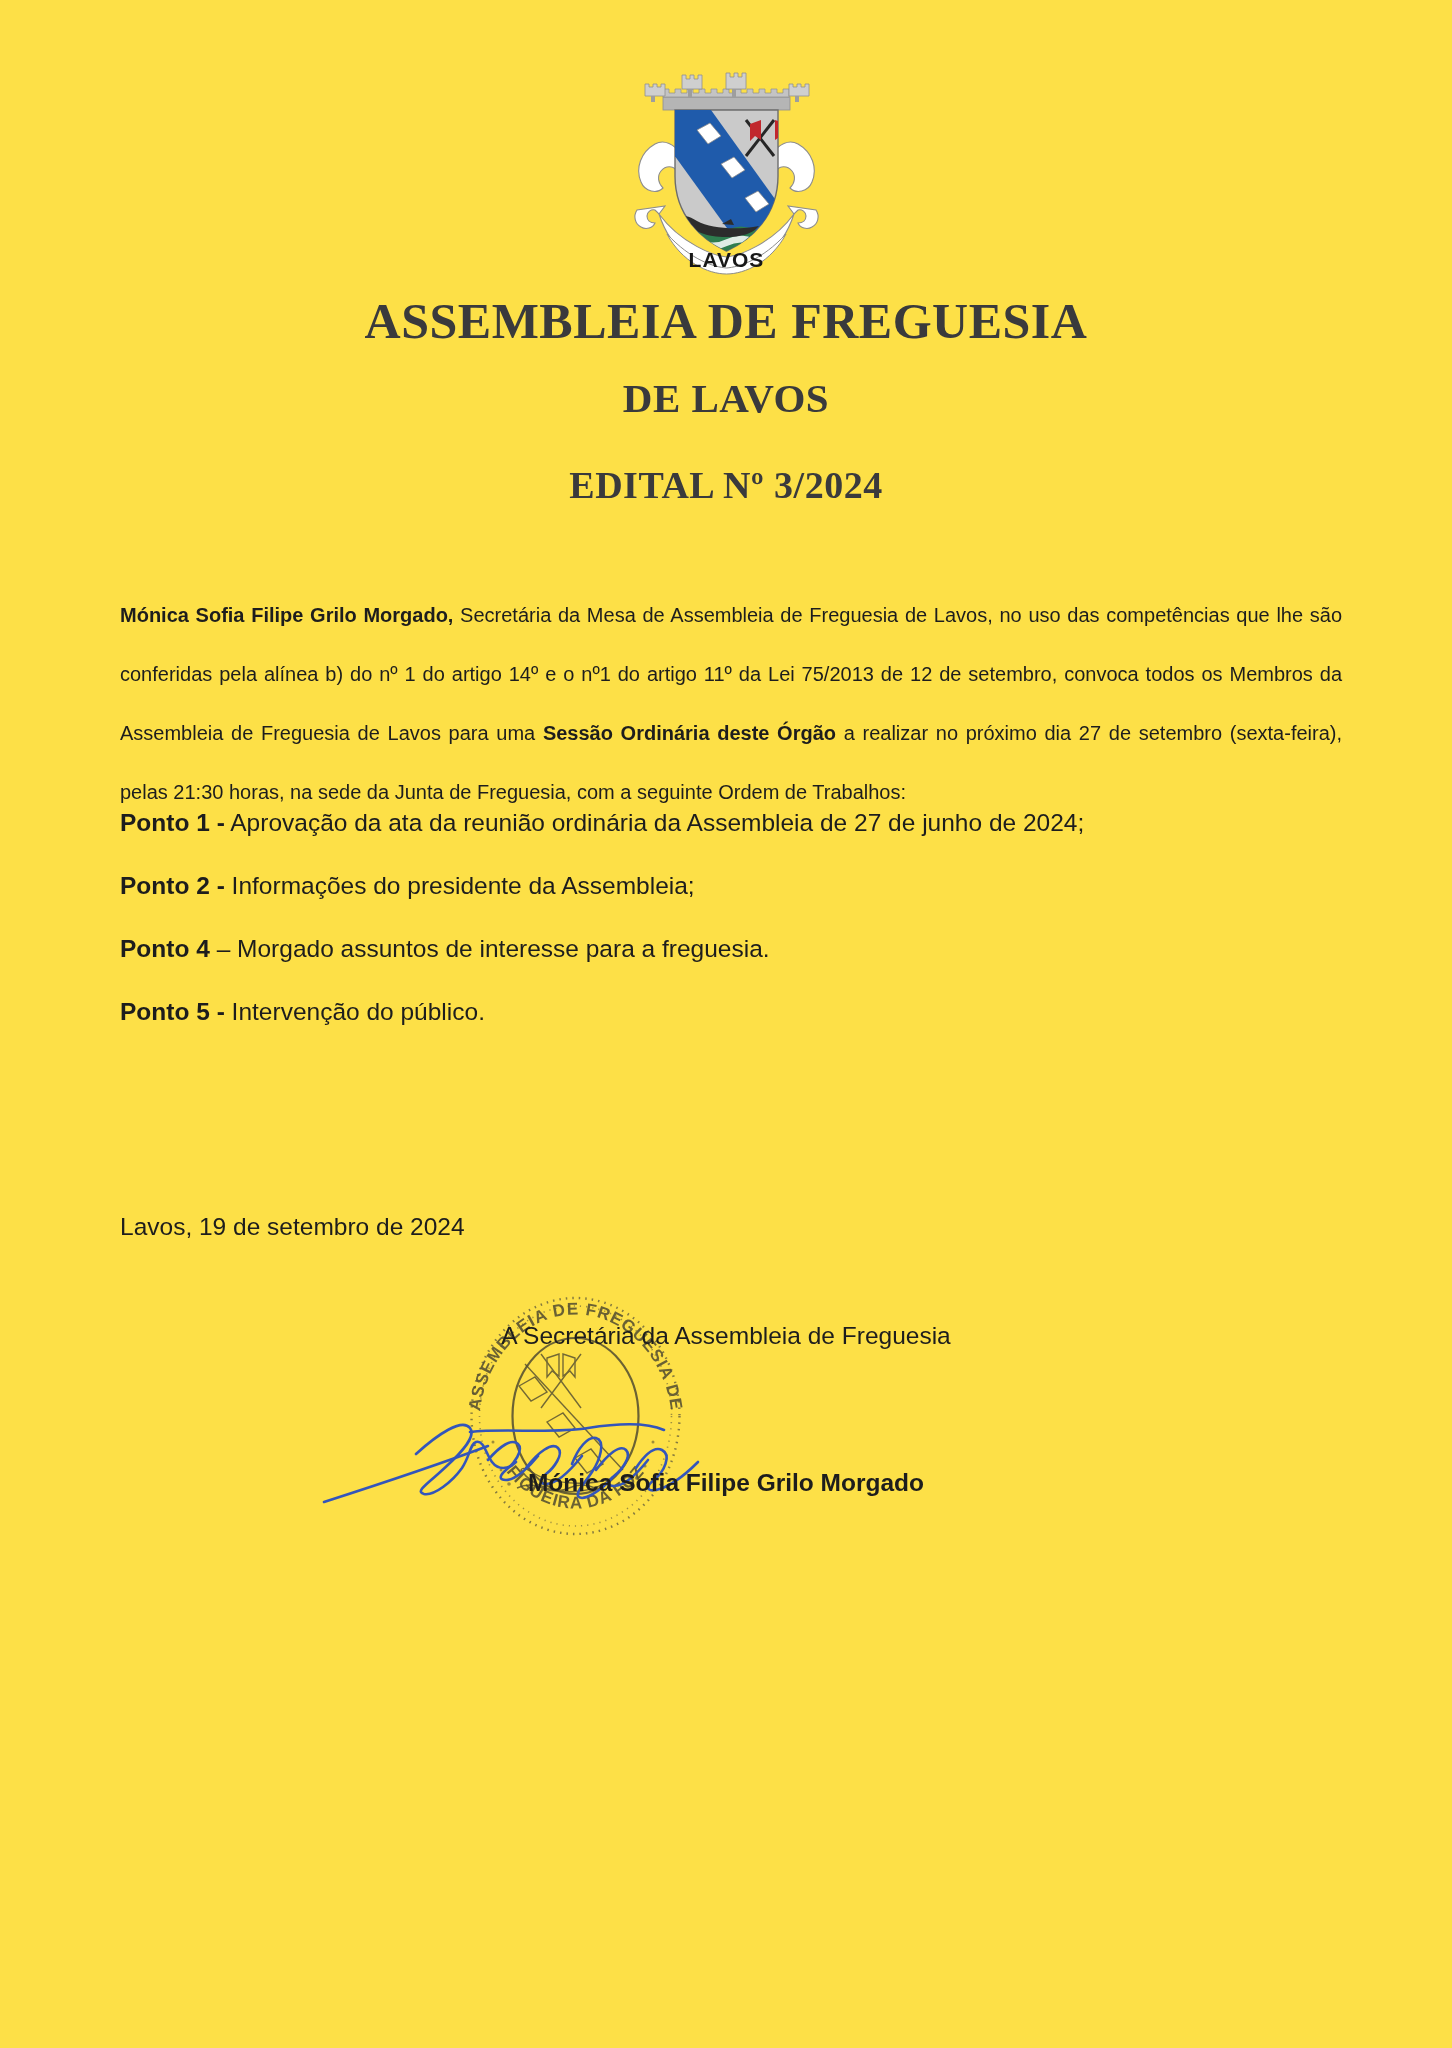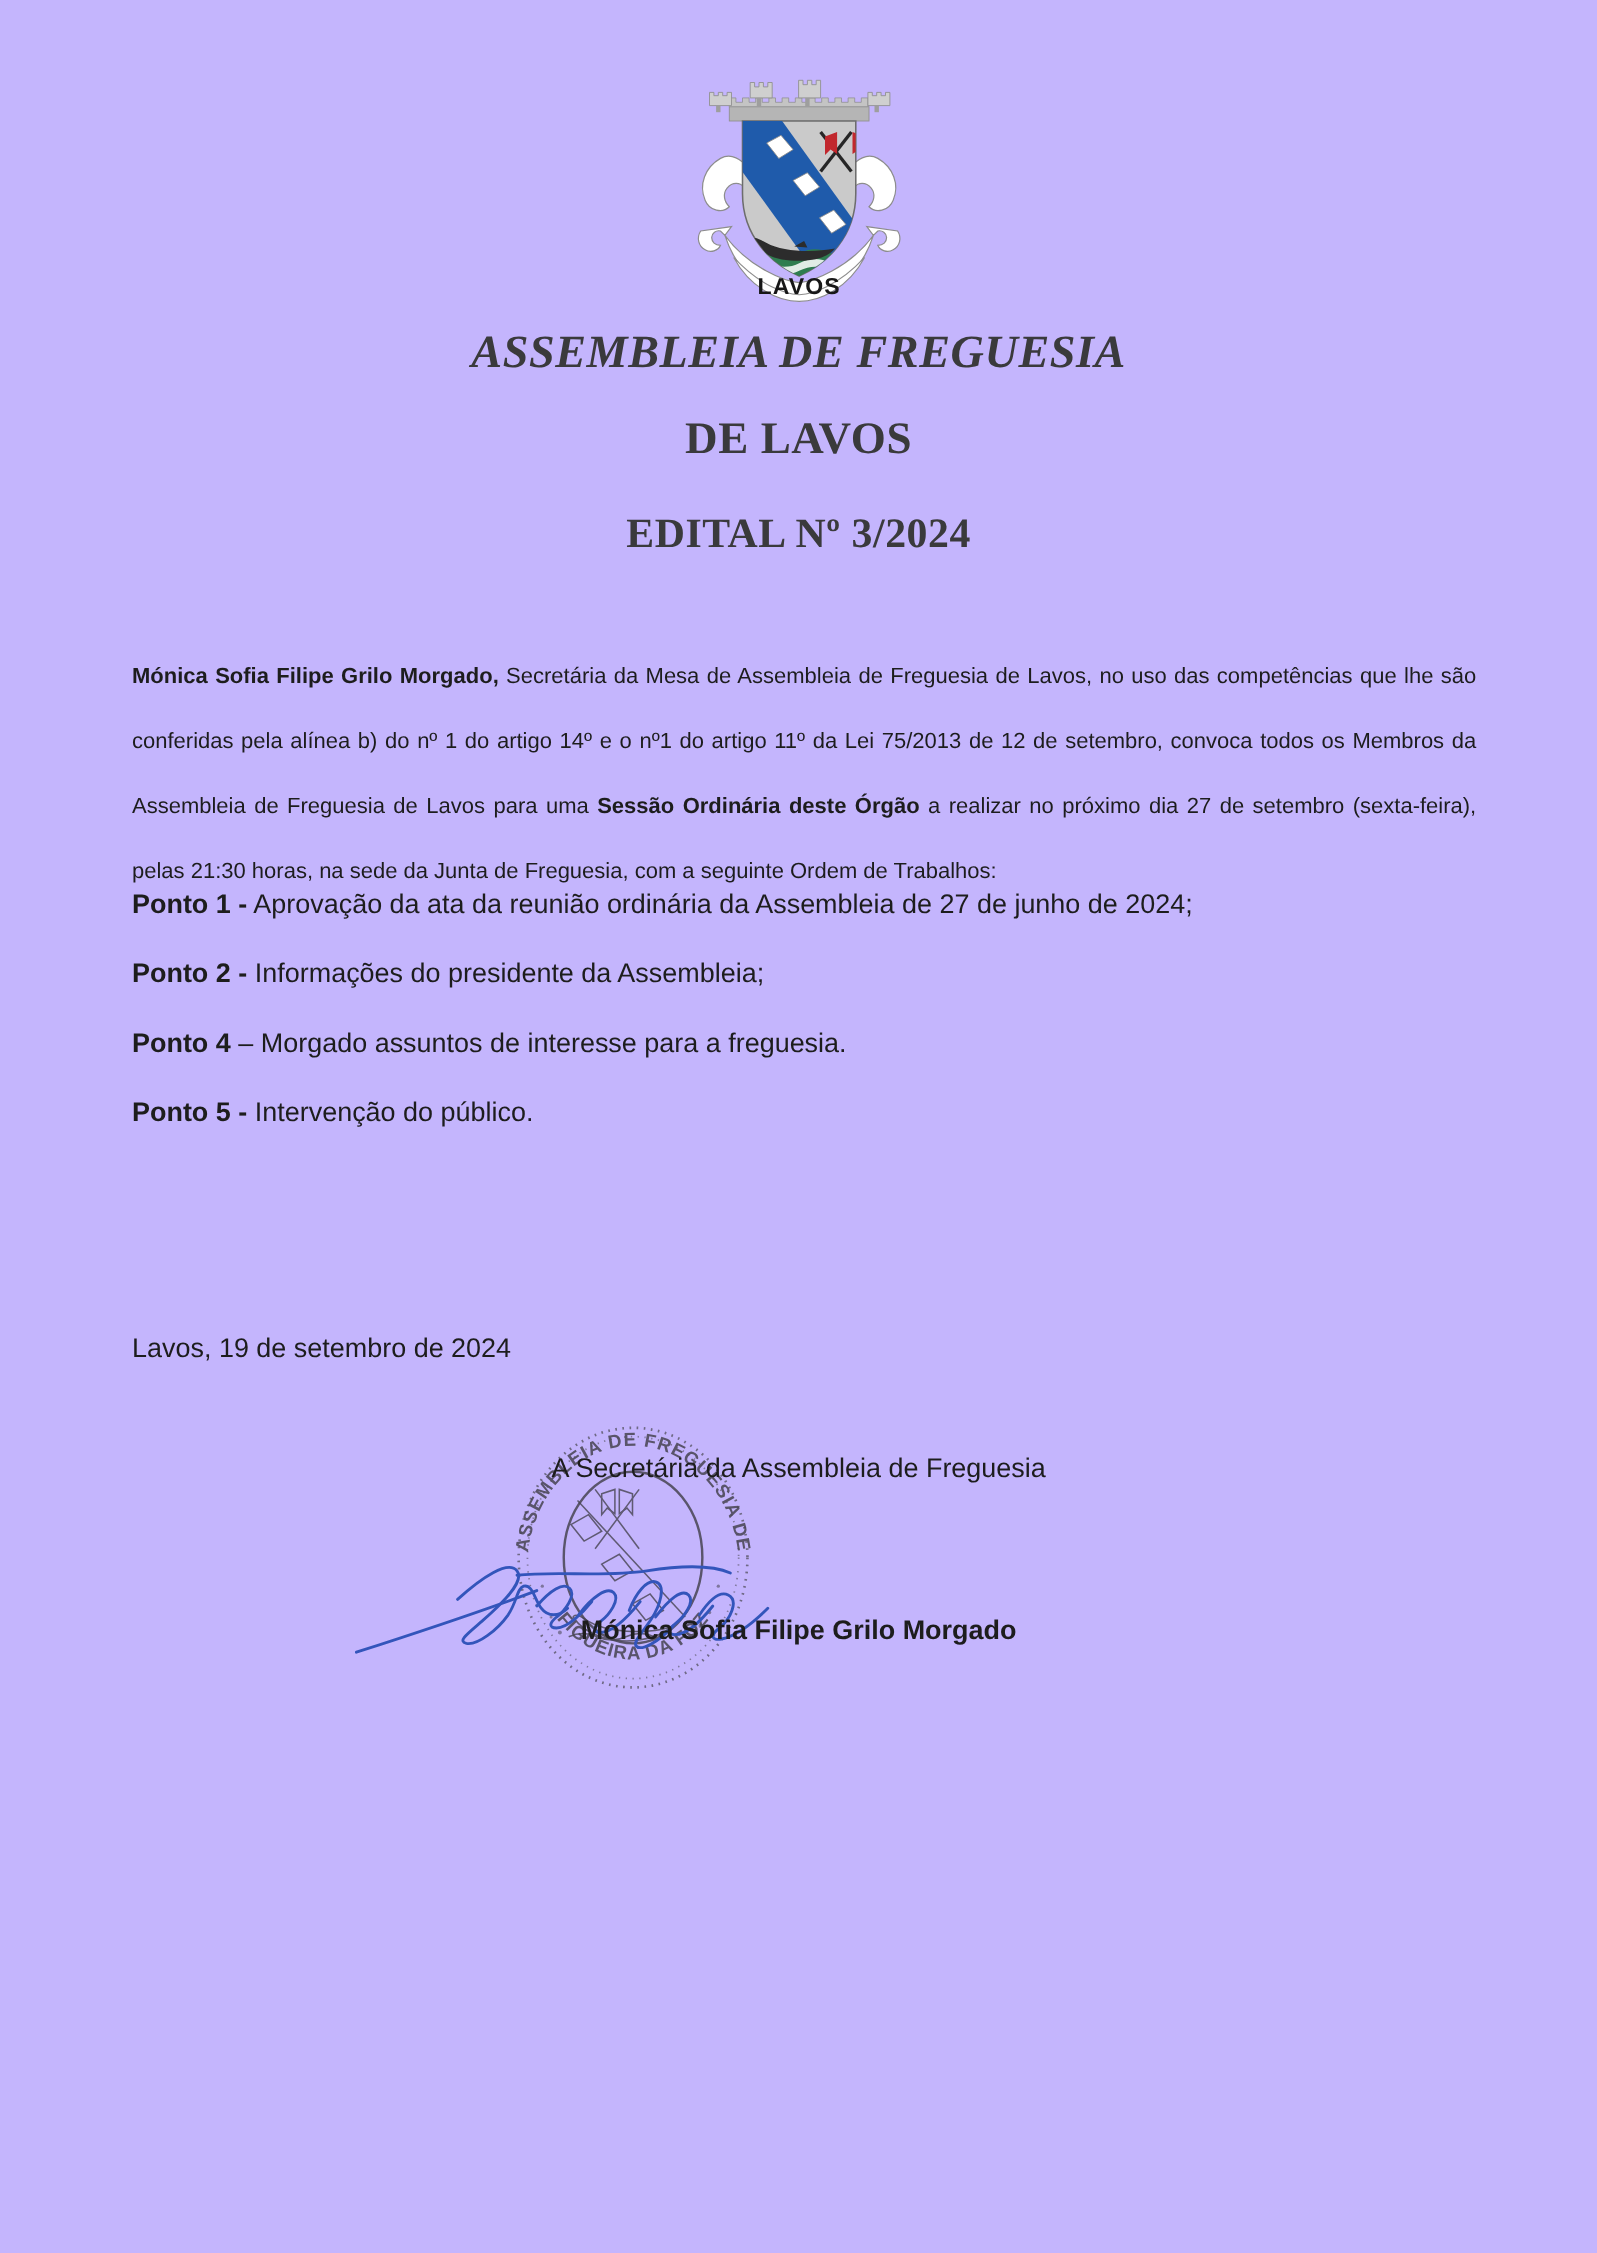--- a/index.html
+++ b/index.html
@@ -12,21 +12,21 @@
     height: 2048px;
     position: relative;
     font-family: "Liberation Sans", sans-serif;
     color: #1b1b1b;
     overflow: hidden;
   }
 
   .page {
     position: absolute;
     inset: 0;
-    background: #c4b5fd;
+    background: #fde047;
   }
 
   
   .crest-wrap {
     position: absolute;
     left: 0; right: 0;
     top: 48px;
     display: flex;
     justify-content: center;
   }
@@ -38,21 +38,21 @@
     left: 0; right: 0;
     top: 295px;
     text-align: center;
   }
   .title-line {
     font-family: "Liberation Serif", serif;
     font-weight: bold;
     color: #3a3a3c;
     letter-spacing: 0.5px;
   }
-  .title-1 { font-size: 42px; line-height: 52px; font-style: italic; }
+  .title-1 { font-size: 50px; line-height: 52px; }
   .title-2 { font-size: 41px; line-height: 52px; margin-top: 25px; }
   .title-3 { font-size: 38px; line-height: 48px; margin-top: 37px; }
 
   
   .body-block {
     position: absolute;
     left: 120px;
     width: 1222px;
     top: 566px;
   }

